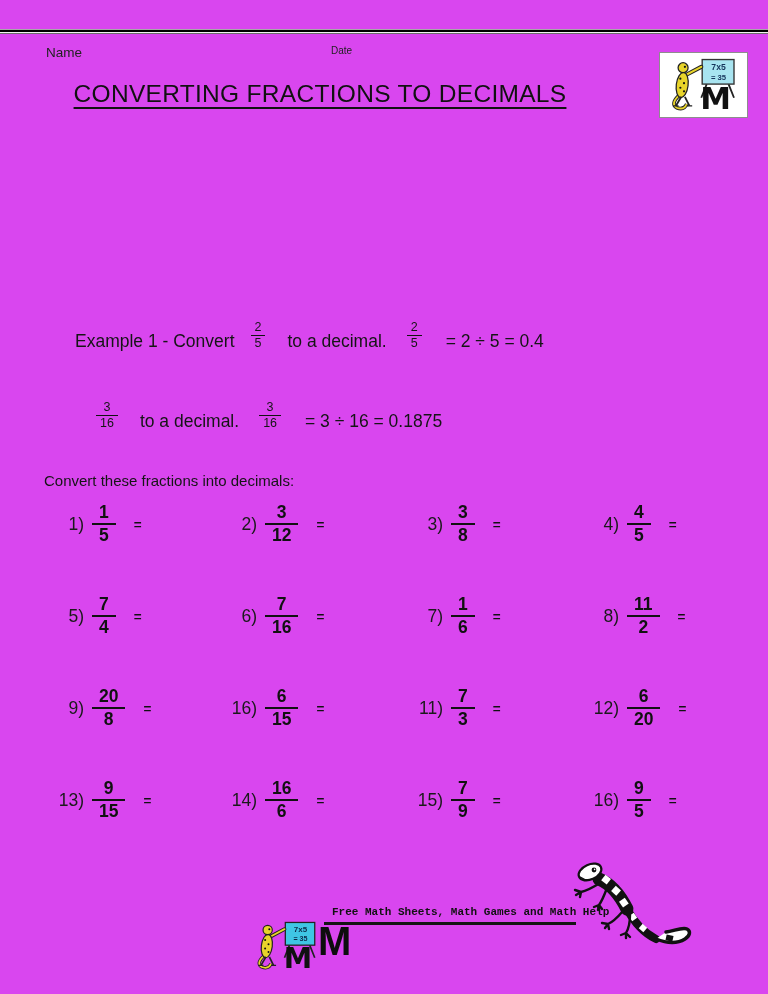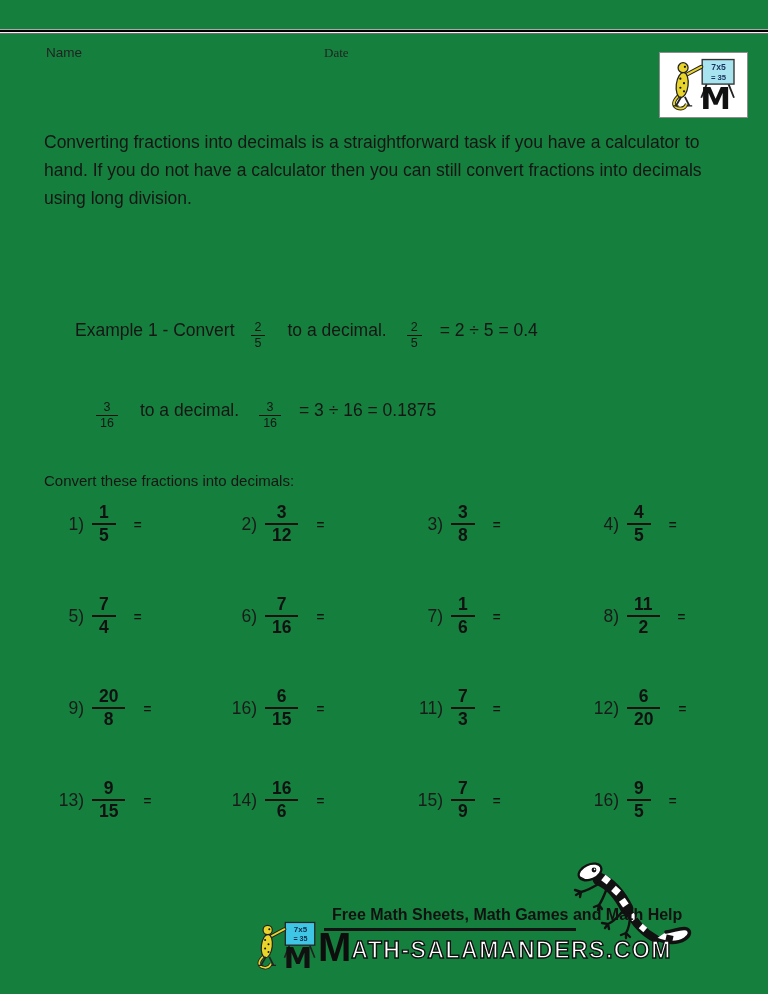--- a/index.html
+++ b/index.html
@@ -1,80 +1,80 @@
 <!DOCTYPE html>
 <html><head>
 <meta charset="utf-8">
 <style>
   * { margin:0; padding:0; box-sizing:border-box; }
   html,body { background:#ffffff; }
   body { font-family:"Liberation Sans", sans-serif; color:#1a1a1a; }
   .page {
     position:relative; width:768px; height:994px; margin:0 auto;
-    background:#15803d; overflow:hidden;
+    background:#d946ef; overflow:hidden;
   }
 
   
   .top-rule {
     position:absolute; top:29px; left:0; width:768px; height:5px;
     background:linear-gradient(to bottom,#a9a9a9 0 1px,#000 1px 3px,#f2f2f2 3px 4px,#6d6d6d 4px 5px);
   }
 
   .name-label { position:absolute; left:46px; top:45px; font-size:13.5px; color:#222; }
-  .date-label { position:absolute; left:324px; top:45px; font-size:13px; color:#222;font-family:Liberation Serif, serif; }
+  .date-label { position:absolute; left:331px; top:45px; font-size:10px; color:#222; }
 
   .page-title {
     position:absolute; top:80px; left:0; width:640px; text-align:center;
     font-size:24.5px; letter-spacing:.3px; color:#111;
     text-decoration:underline; text-decoration-thickness:2px; text-underline-offset:5px;
   }
 
   
   .logo-box {
     position:absolute; left:659px; top:52px; width:89px; height:66px;
     background:#fff; border:1.5px solid #8d8d8d; display:flex; align-items:center; justify-content:center;
   }
 
   .para { position:absolute; left:44px; width:692px; font-size:17.5px; line-height:28px; color:#151515; }
   .para-1 { top:128px; }
   .para-2 { top:226px; }
 
-  .example-row { position:absolute; display:flex; align-items:flex-start; font-size:17.5px; color:#151515; }
+  .example-row { position:absolute; display:flex; align-items:flex-end; font-size:17.5px; color:#151515; }
   .example-1 { left:75px; top:320px; }
   .example-2 { left:80px; top:400px; }
 
   .frac { display:inline-flex; flex-direction:column; text-align:center; line-height:1.22; }
   .frac-sm { font-size:12.5px; font-weight:400; }
   .frac-sm .fnum { padding:0 4px; border-bottom:1.5px solid #111; }
   .frac-sm .fden { padding:0 4px; }
 
   .ex-frac1 { margin-left:16px; }
   .ex-mid  { margin-left:22px; }
   .ex-frac2 { margin-left:20px; }
-  .ex-result { margin-left:18px; }
+  .ex-result { margin-left:24px; }
 
   .instruction { position:absolute; left:44px; top:472px; font-size:15px; color:#151515; }
 
   .problems {
     position:absolute; left:44px; top:478px; width:700px;
     display:grid; grid-template-columns:173px 186px 176px 1fr;
     grid-auto-rows:92px; align-items:center;
   }
   .pcell { display:flex; align-items:center; }
   .pno { width:40px; text-align:right; font-size:17.5px; color:#1a1a1a; flex:none; }
   .pfrac { margin-left:8px; font-size:17.5px; font-weight:700; color:#111; }
   .pfrac .fnum { padding:0 7px; border-bottom:2px solid #111; }
   .pfrac .fden { padding:0 7px; }
   .peq { margin-left:18px; font-size:13.5px; font-weight:700; color:#111; }
 
   
   .footer { position:absolute; left:250px; top:906px; display:flex; align-items:flex-start; }
   .footer-svg { flex:none; margin-top:6px; }
   .footer-text { display:flex; flex-direction:column; margin-left:-8px; }
-  .tagline { font-size:16px; font-weight:700; color:#111; padding-left:16px; white-space:nowrap; }
+  .tagline { font-size:11px; font-weight:700; color:#111; padding-left:16px; white-space:nowrap;font-family:Liberation Mono, monospace; }
   .tag-rule { height:3px; background:#141414; margin:4px 0 1px; width:252px; margin-left:8px; }
   .sitename { display:flex; align-items:flex-end; margin-left:2px; }
   .site-initial { font-size:40px; font-weight:900; line-height:.78; color:#0d0d0d; letter-spacing:-2px; }
   .site-rest {
     font-size:23px; font-weight:700; letter-spacing:1.5px; line-height:1.1;
     color:#fff; -webkit-text-stroke:1.4px #111; margin-left:2px;
   }
   @supports not (-webkit-text-stroke: 1px #000) { .site-rest { color:#111; } }
 
   .salamander-art { position:absolute; left:570px; top:856px; }
@@ -111,22 +111,22 @@
         <path d="M19,45 L 13,55 M 23,45 L 28,55" stroke="#222" stroke-width="2"></path>
         <path d="M10,55 h6 M25,55 h6" stroke="#222" stroke-width="1.5"></path>
         <circle cx="18" cy="25" r="1.2" fill="#111"></circle>
         <circle cx="22" cy="30" r="1.2" fill="#111"></circle>
         <circle cx="18" cy="35" r="1.2" fill="#111"></circle>
         <circle cx="22" cy="39" r="1.2" fill="#111"></circle>
       </g>
     </svg>
   </div>
 
-
-  <p class="para para-1">Converting fractions into decimals is a straightforward task if you have a calculator to hand. If you do not have a calculator then you can still convert fractions into decimals using long division.</p>
+  <div class="page-title">CONVERTING FRACTIONS TO DECIMALS</div>
+
 
   <div class="example-row example-1">
     <span>Example 1 - Convert</span>
     <span class="frac frac-sm ex-frac1">
       <span class="fnum">2</span>
       <span class="fden">5</span>
     </span>
     <span class="ex-mid">to a decimal.</span>
     <span class="frac frac-sm ex-frac2">
       <span class="fnum">2</span>
@@ -330,18 +330,17 @@
         <circle cx="22" cy="30" r="1.2" fill="#111"></circle>
         <circle cx="18" cy="35" r="1.2" fill="#111"></circle>
         <circle cx="22" cy="39" r="1.2" fill="#111"></circle>
       </g>
     </svg>
     <div class="footer-text">
       <div class="tagline">Free Math Sheets, Math Games and Math Help</div>
       <div class="tag-rule"></div>
       <div class="sitename">
         <span class="site-initial">M</span>
-        <span class="site-rest">ATH-SALAMANDERS.COM</span>
       </div>
     </div>
   </div>
 
 </div>
 
 </body></html>

